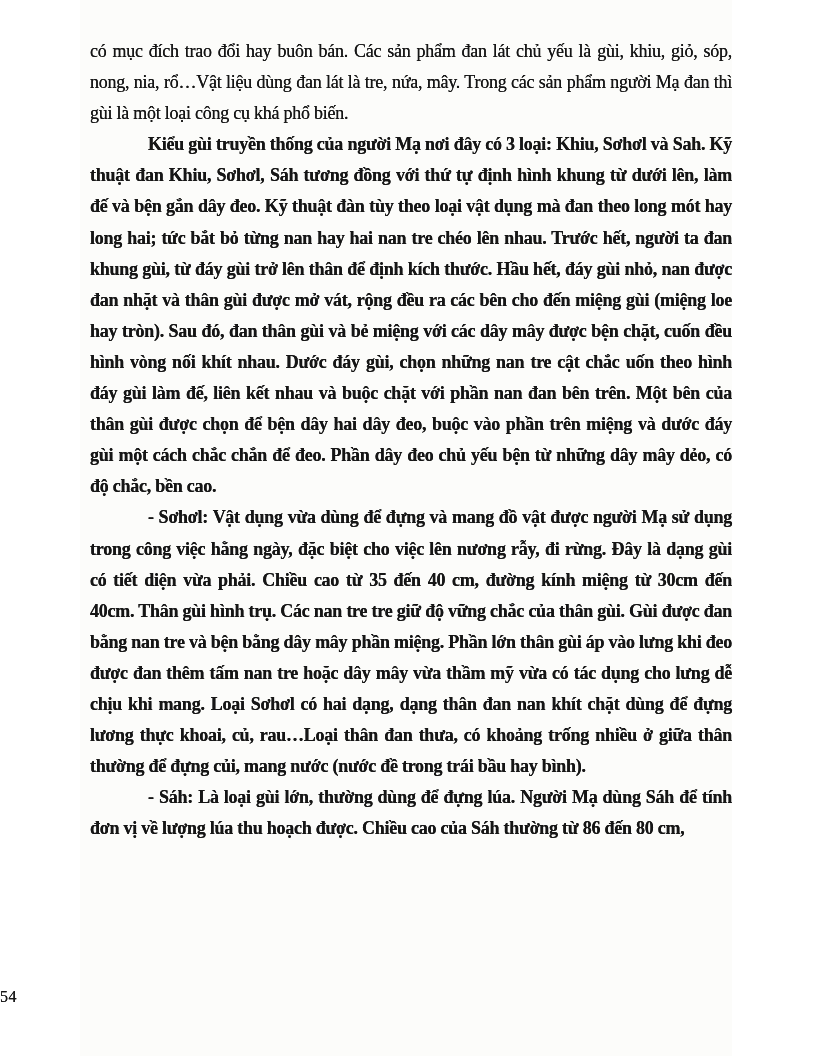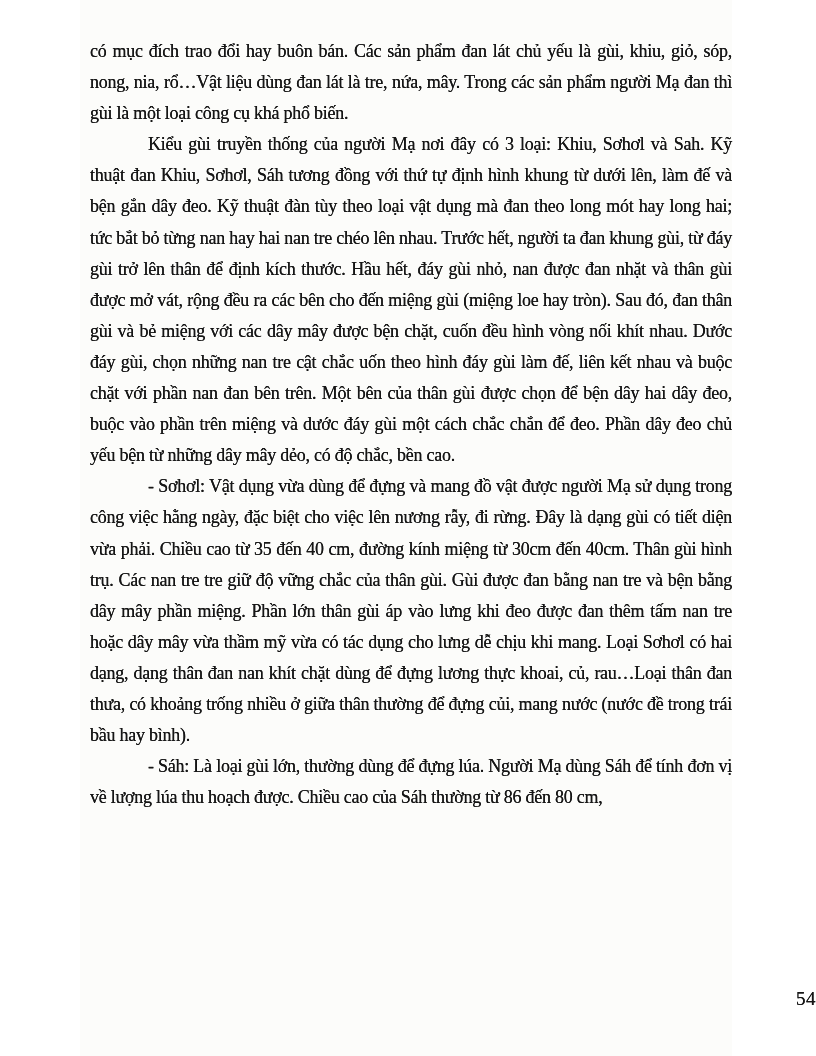--- a/index.html
+++ b/index.html
@@ -36,28 +36,29 @@
     text-align: justify;
     
     text-shadow: 0 0 0.45px currentColor;
   }
   .content p {
     margin: 0;
     padding: 0;
   }
   .content p.indent {
     text-indent: 58px;
+    font-weight: bold;
   }
   .page-number {
     position: absolute;
     left: 0;
     top: 988px;
     width: 816px;
-    text-align: right;
-    font-size: 19px;
+    text-align: left;
+    font-size: 16px;
     letter-spacing: 0.5px;
     text-shadow: 0 0 0.45px currentColor;
   }
 </style>
 </head>
 <body>
 
 <div class="page">
   <div class="scan-area"></div>
 

